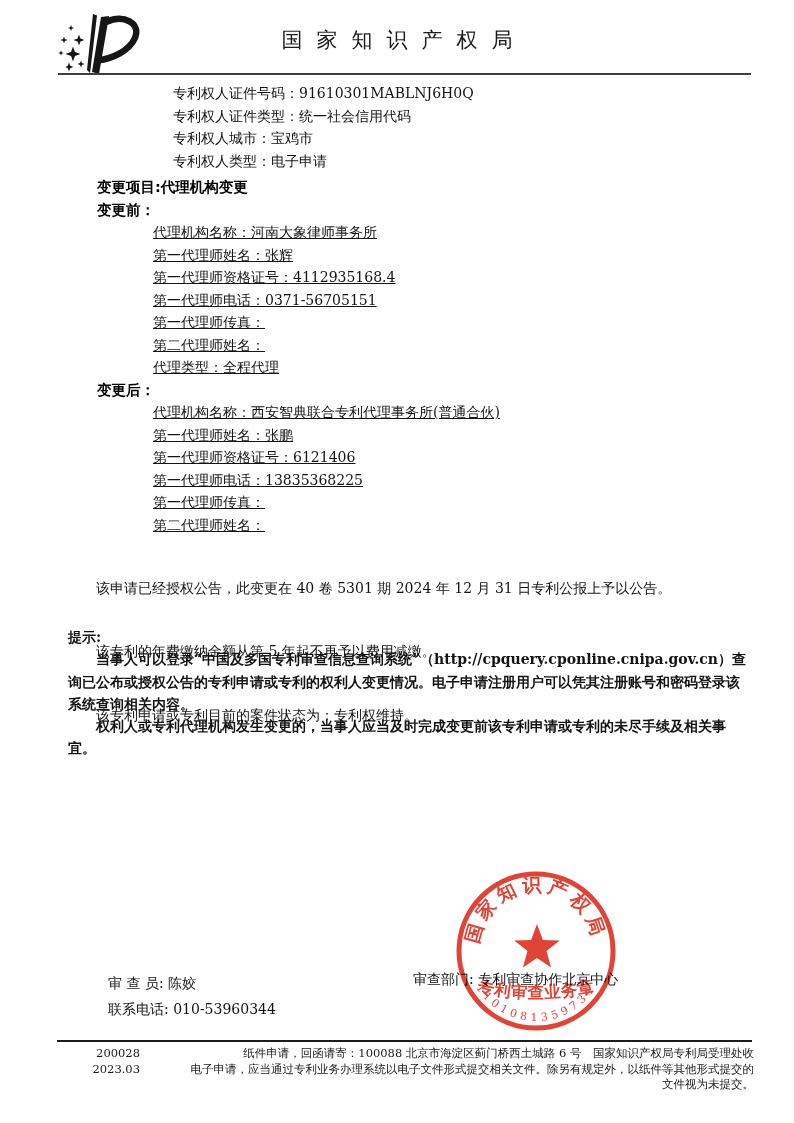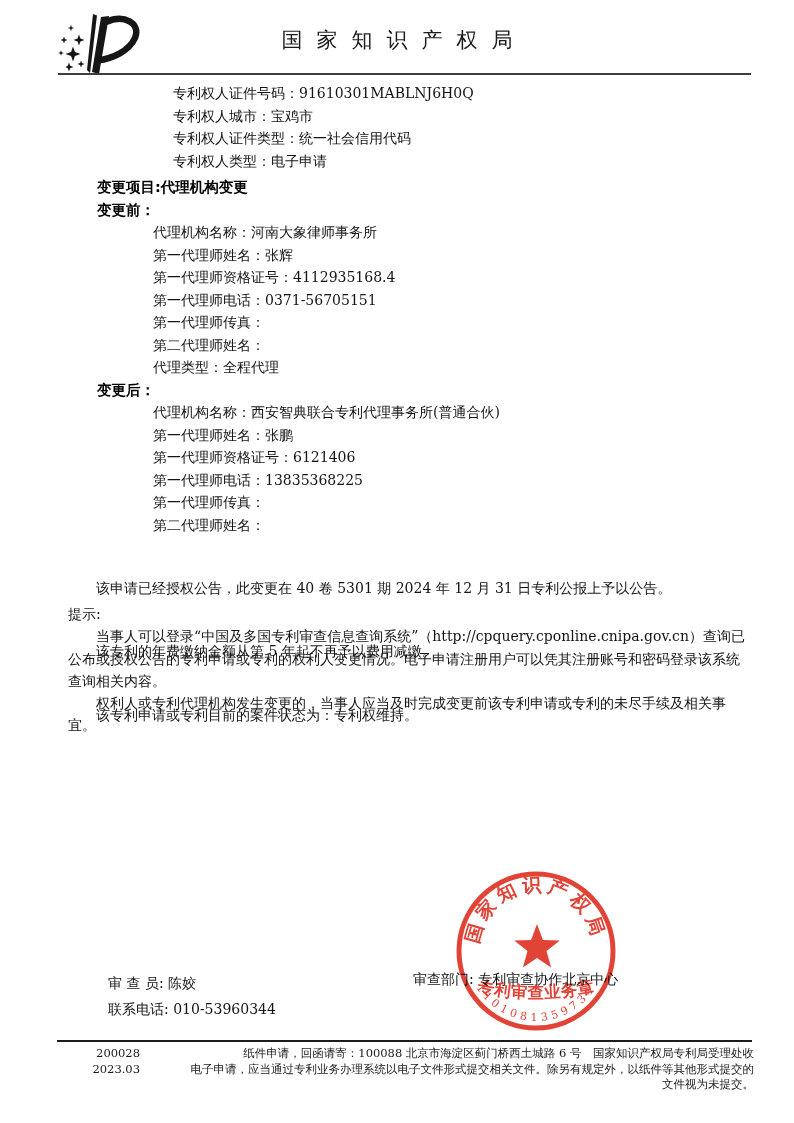--- a/index.html
+++ b/index.html
@@ -15,28 +15,28 @@
   
   .doc-title {
     left:0; right:0; top:26px; text-align:center;
     font-size:21px; letter-spacing:14px; text-indent:14px; color:#1b1b1b;
   }
   .header-rule { left:58px; right:43px; top:73px; height:2px; background:#3d3d3d; }
 
   
   .patentee { left:153px; top:82px; line-height:22.7px;margin-left:20px; }
   .change   { left:97px;  top:176px; line-height:22.5px; }
-  .change .item { padding-left:56px; }
+  .change .item { padding-left:56px;text-decoration:underline; }
   .hei {
     font-family:"DejaVu Sans","Liberation Sans",sans-serif;
     font-weight:700; font-size:14.5px; color:#000000;
   }
   .announce { left:68px; top:536px; width:684px; line-height:22.4px; }
   .announce .line { text-indent:2em;margin-top:41px; }
-  .notice { left:68px; top:603px; width:684px; line-height:22.3px; }
+  .notice { left:68px; top:626px; width:684px; line-height:22.3px;font-weight:bold; }
   .notice .para { text-indent:2em; }
 
   
   .signoff-left  { left:108px; top:971px; line-height:25.5px; }
   .signoff-right { left:413px; top:971px; }
 
   
   .seal { left:453px; top:868px; mix-blend-mode:multiply; opacity:.93; }
   .seal text { font-family:"DejaVu Serif","Liberation Serif",serif; }
   .seal-ring  { font-size:19px; font-weight:700; letter-spacing:5px; }
@@ -67,22 +67,22 @@
   <polygon fill="#161616" points="25,47.5 25.9,50.1 28.5,51 25.9,51.9 25,54.5 24.1,51.9 21.5,51 24.1,50.1"></polygon>
   <polygon fill="#161616" points="37,1 41,2.5 34,60 31,57"></polygon>
   <polygon fill="#161616" points="45,4 53,3 43,61 36,59"></polygon>
   <path d="M50,9 C68,1 85,10 79,25 C73,38 57,45.5 41.5,47.5" stroke="#161616" stroke-width="6.5" fill="none" stroke-linecap="round"></path>
 </svg>
 <div class="abs doc-title" data-bind="header.title">国家知识产权局</div>
 <div class="abs header-rule"></div>
 
 <div class="abs patentee">
   <div data-bind="patentee_info.lines.0">专利权人证件号码：91610301MABLNJ6H0Q</div>
+  <div data-bind="patentee_info.lines.2">专利权人证件类型：统一社会信用代码</div>
   <div data-bind="patentee_info.lines.1">专利权人城市：宝鸡市</div>
-  <div data-bind="patentee_info.lines.2">专利权人证件类型：统一社会信用代码</div>
   <div data-bind="patentee_info.lines.3">专利权人类型：电子申请</div>
 </div>
 
 <div class="abs change">
   <div class="hei" data-bind="change.section_title">变更项目:代理机构变更</div>
   <div class="hei" data-bind="change.before_label">变更前：</div>
   <div class="item" data-bind="change.before_lines.0">代理机构名称：河南大象律师事务所</div>
   <div class="item" data-bind="change.before_lines.1">第一代理师姓名：张辉</div>
   <div class="item" data-bind="change.before_lines.2">第一代理师资格证号：4112935168.4</div>
   <div class="item" data-bind="change.before_lines.3">第一代理师电话：0371-56705151</div>

